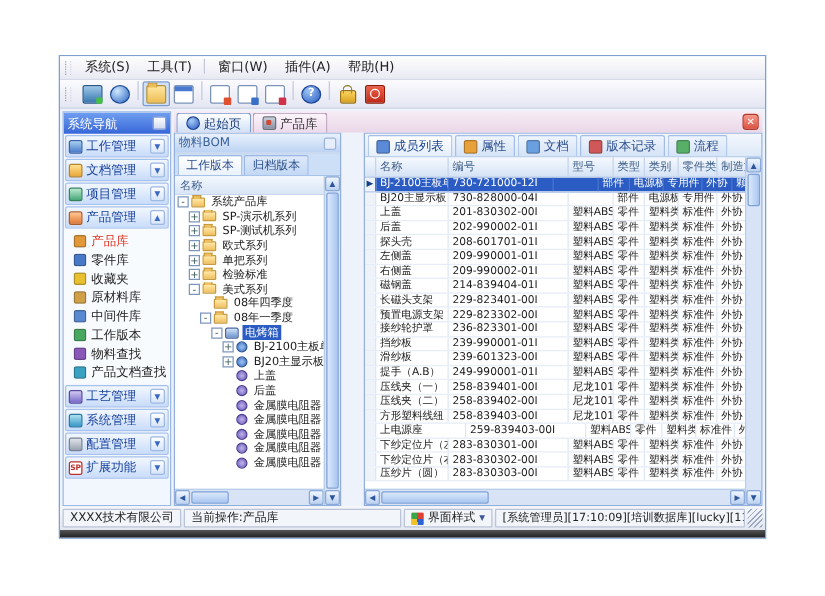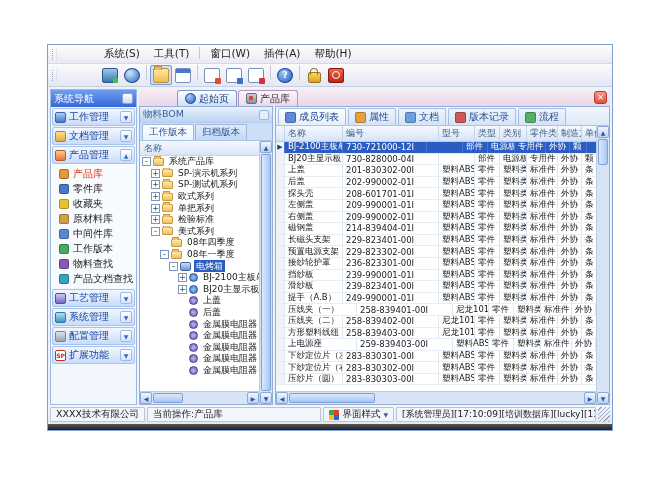--- a/index.html
+++ b/index.html
@@ -4,21 +4,21 @@
 <style>
   html,body{margin:0;padding:0;}
   body{width:660px;height:477px;background:#ffffff;position:relative;overflow:hidden;
        font-family:"DejaVu Sans",sans-serif;-webkit-font-smoothing:antialiased;}
   .window{position:absolute;left:47px;top:44px;width:566px;height:387px;box-sizing:border-box;
           background:#eef3fb;border:1px solid #7f9fd4;display:flex;flex-direction:column;color:#222;}
   
   .menubar{height:18px;flex:none;display:flex;align-items:center;background:linear-gradient(#fefefe,#e9e9f3);
            border-bottom:1px solid #d6dae8;padding-left:2px;}
   .vgrip{width:3px;height:11px;margin:0 4px 0 2px;border-left:1px dotted #9aa4b8;border-right:1px dotted #cdd4e2;}
-  .menu-items{display:flex;align-items:flex-start;margin-left:36px;}
+  .menu-items{display:flex;align-items:flex-start;}
   .menu-item{font-size:10.5px;padding:0 7px;color:#222;}
   .msep{width:1px;height:12px;background:#c3c9da;margin:0 3px;}
   .toolbar{height:22px;flex:none;display:flex;align-items:center;background:linear-gradient(#fbfbfe,#e4e6f2);
            border-bottom:1px solid #c9cfe2;padding-left:2px;gap:2px;}
   .tsep{width:1px;height:15px;background:#c3c9da;margin:0 3px;}
   .tbtn{width:20px;height:18px;display:flex;align-items:center;justify-content:center;border:1px solid transparent;border-radius:2px;}
   .tbtn.active{border-color:#7e9ccf;background:#cfe0f7;}
   .tbico{width:14px;height:13px;border-radius:2px;position:relative;display:flex;align-items:center;justify-content:center;}
   .workspace-icon .tbico{background:linear-gradient(#9ec8e8,#3a78b0);border:1px solid #2a5888;}
   .workspace-icon .tbico::after{content:"";position:absolute;right:-1px;bottom:-1px;width:5px;height:5px;background:#44c044;border-radius:1px;}
@@ -71,21 +71,21 @@
            padding-left:2px;position:relative;}
   .dtab{height:15px;display:flex;align-items:center;gap:3px;padding:0 7px;font-size:10px;border:1px solid #b59ab6;
         border-bottom:none;border-radius:3px 3px 0 0;background:linear-gradient(#fdf4fb,#ecd9ea);margin-right:1px;color:#333;}
   .dtab.active{background:linear-gradient(#ffffff,#cfe0f7);border-color:#7e9ccf;color:#1a3a78;}
   .dti{width:11px;height:11px;border-radius:50%;flex:none;}
   .home-tab-icon{background:radial-gradient(circle at 35% 30%,#a8ccf8,#2a5cc0);border:1px solid #1a4298;box-sizing:border-box;}
   .product-tab-icon{border-radius:2px;background:linear-gradient(#c8d0dc,#8890a0);border:1px solid #687080;box-sizing:border-box;position:relative;}
   .product-tab-icon::after{content:"";position:absolute;left:2px;top:2px;width:4px;height:4px;background:#d04838;border-radius:1px;}
   .closebtn{position:absolute;right:3px;top:2px;width:13px;height:13px;background:linear-gradient(#f49a8c,#dd5242);
             border:1px solid #b13a2c;border-radius:3px;color:#fff;font-size:8px;line-height:11px;text-align:center;box-sizing:border-box;}
-  .panels{flex:1;display:flex;gap:2px;min-height:0;}
+  .panels{flex:1;display:flex;gap:18px;min-height:0;}
   
   .treepanel{width:134px;flex:none;border:1px solid #92afdc;background:#fff;display:flex;flex-direction:column;box-sizing:border-box;overflow:hidden;}
   .tp-header{height:15px;flex:none;background:linear-gradient(#e9f1fc,#bcd3f2);color:#39619f;font-size:9.5px;
              display:flex;align-items:center;justify-content:space-between;padding:0 3px;border-bottom:1px solid #b5cbe9;}
   .pin{width:10px;height:10px;border:1px solid #9db4da;background:#e7eefb;border-radius:2px;box-sizing:border-box;}
   .tp-tabs{height:17px;flex:none;display:flex;background:#cddff6;align-items:flex-end;padding-left:2px;border-bottom:1px solid #a8c3e8;gap:1px;}
   .tptab{height:15px;padding:0 6px;font-size:9.5px;color:#2c4f8e;background:linear-gradient(#dfeafa,#c2d8f4);
          border:1px solid #9db8e2;border-bottom:none;border-radius:2px 2px 0 0;display:flex;align-items:center;}
   .tptab.active{background:linear-gradient(#ffffff,#eaf2fc);}
   .tp-main{flex:1;display:flex;min-height:0;}
@@ -220,20 +220,25 @@
             <span class="gi work-group-icon"></span>
             <span>工作管理</span>
             <span class="chev">▼</span>
           </div>
           <div class="sbg">
             <span class="gi document-group-icon"></span>
             <span>文档管理</span>
             <span class="chev">▼</span>
           </div>
           <div class="sbg">
+            <span class="gi project-group-icon"></span>
+            <span>项目管理</span>
+            <span class="chev">▼</span>
+          </div>
+          <div class="sbg">
             <span class="gi product-group-icon"></span>
             <span>产品管理</span>
             <span class="chev">▲</span>
           </div>
           <div class="sb-items">
             <div class="sb-item sel">
               <span class="si product-lib-icon"></span>
               <span class="lbl">产品库</span>
             </div>
             <div class="sb-item">
@@ -592,42 +597,42 @@
                     <div class="gcell" style="width: 36px;">塑料ABS</div>
                     <div class="gcell" style="width: 25px;">零件</div>
                     <div class="gcell" style="width: 27px;">塑料类</div>
                     <div class="gcell" style="width: 31px;">标准件</div>
                     <div class="gcell" style="width: 24px;">外协</div>
                     <div class="gcell" style="width: 17px;">条</div>
                   </div>
                   <div class="grow">
                     <div class="gcell selc" style="width: 9px;"></div>
                     <div class="gcell" style="width: 58px;">滑纱板</div>
-                    <div class="gcell" style="width: 96px;">239-823401-00I</div>
+                    <div class="gcell" style="width: 96px;">239-601323-00I</div>
                     <div class="gcell" style="width: 36px;">塑料ABS</div>
                     <div class="gcell" style="width: 25px;">零件</div>
                     <div class="gcell" style="width: 27px;">塑料类</div>
                     <div class="gcell" style="width: 31px;">标准件</div>
                     <div class="gcell" style="width: 24px;">外协</div>
                     <div class="gcell" style="width: 17px;">条</div>
                   </div>
                   <div class="grow">
                     <div class="gcell selc" style="width: 9px;"></div>
                     <div class="gcell" style="width: 58px;">提手（A.B）</div>
                     <div class="gcell" style="width: 96px;">249-990001-01I</div>
                     <div class="gcell" style="width: 36px;">塑料ABS</div>
                     <div class="gcell" style="width: 25px;">零件</div>
                     <div class="gcell" style="width: 27px;">塑料类</div>
                     <div class="gcell" style="width: 31px;">标准件</div>
                     <div class="gcell" style="width: 24px;">外协</div>
                     <div class="gcell" style="width: 17px;">条</div>
                   </div>
                   <div class="grow">
                     <div class="gcell selc" style="width: 9px;"></div>
-                    <div class="gcell" style="width: 72px;">压线夹（一）</div>
+                    <div class="gcell" style="width: 58px;">压线夹（一）</div>
                     <div class="gcell" style="width: 96px;">258-839401-00I</div>
                     <div class="gcell" style="width: 36px;">尼龙1010</div>
                     <div class="gcell" style="width: 25px;">零件</div>
                     <div class="gcell" style="width: 27px;">塑料类</div>
                     <div class="gcell" style="width: 31px;">标准件</div>
                     <div class="gcell" style="width: 24px;">外协</div>
                     <div class="gcell" style="width: 17px;">条</div>
                   </div>
                   <div class="grow">
                     <div class="gcell selc" style="width: 9px;"></div>

